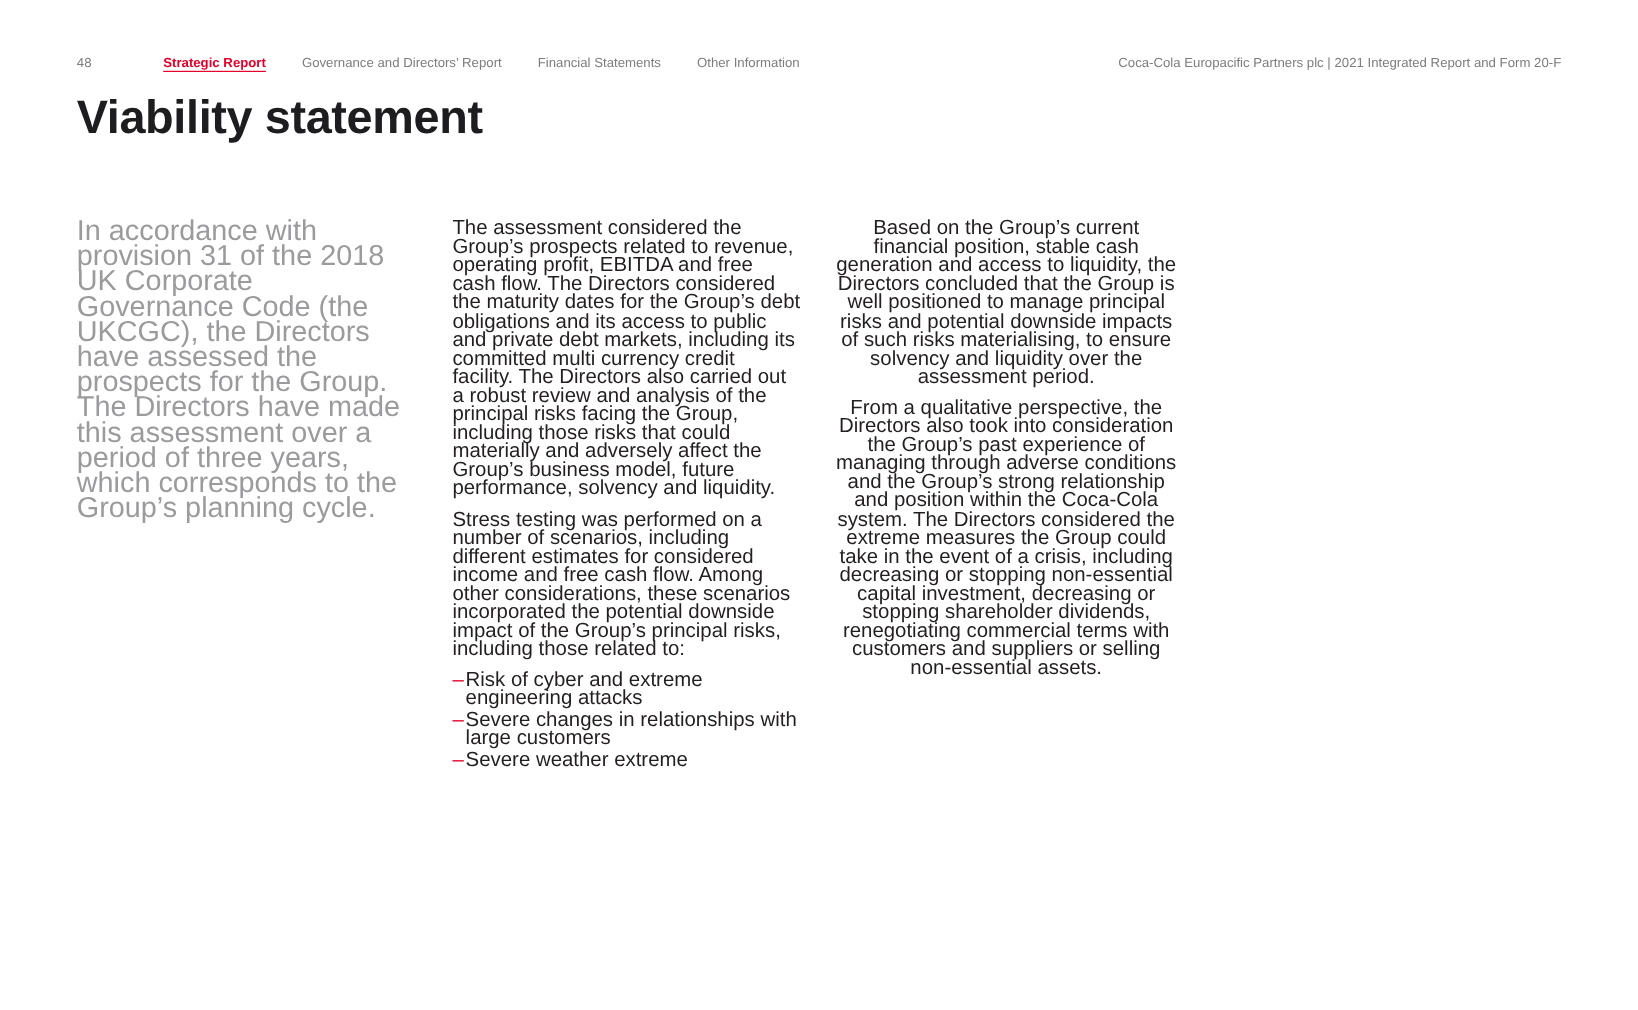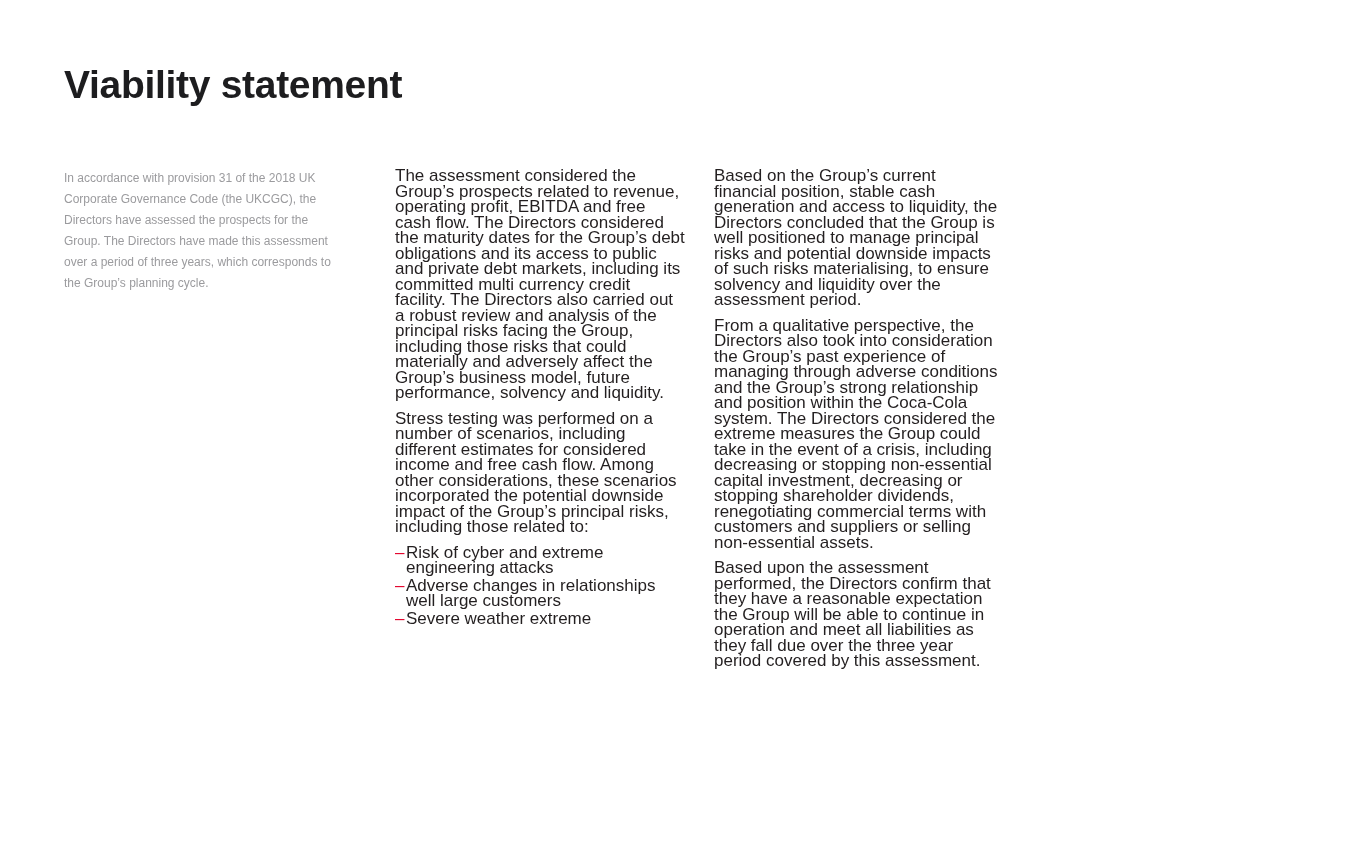--- a/index.html
+++ b/index.html
@@ -69,33 +69,34 @@
   
   .columns {
     position: relative;
     margin-top: 66px;
     display: flex;
     align-items: flex-start;
   }
   .col-intro {
     width: 281px;
     flex: 0 0 281px;
-    margin-right: 50px;
-    font-size: 12px;
+    margin-right: 32px;
+    font-size: 24px;
     line-height: 21px;
     color: var(--intro-gray);
   }
   .col-2 {
     width: 290px;
     flex: 0 0 290px;
     margin-right: 29px;
   }
   .col-3 {
     width: 285px;
     flex: 0 0 285px;
+    text-align: center;
   }
   .body-col {
     font-size: 17px;
     line-height: 15.5px;
     color: var(--body-text);
   }
   .body-col p { margin-bottom: 10px; }
   .body-col p:last-child { margin-bottom: 0; }
   
   .risk-list {
@@ -113,38 +114,47 @@
     left: 0;
     top: 0;
     color: var(--accent);
   }
 </style>
 </head>
 <body>
 
 <div class="page">
 
+  <header class="header">
+    <span class="page-number">48</span>
+    <nav class="nav">
+      <a class="nav-item active">Strategic Report</a>
+      <a class="nav-item">Governance and Directors’ Report</a>
+      <a class="nav-item">Financial Statements</a>
+      <a class="nav-item">Other Information</a>
+    </nav>
+    <span class="report-title">Coca-Cola Europacific Partners plc | 2021 Integrated Report and Form 20-F</span>
+  </header>
 
   <h1 class="page-title">Viability statement</h1>
 
   <div class="columns">
 
     <div class="col-intro">In accordance with provision 31 of the 2018 UK Corporate Governance Code (the UKCGC), the Directors have assessed the prospects for the Group. The Directors have made this assessment over a period of three years, which corresponds to the Group’s planning cycle.</div>
 
     <div class="col-2 body-col">
       <p>The assessment considered the Group’s prospects related to revenue, operating profit, EBITDA and free cash flow. The Directors considered the maturity dates for the Group’s debt obligations and its access to public and private debt markets, including its committed multi currency credit facility. The Directors also carried out a robust review and analysis of the principal risks facing the Group, including those risks that could materially and adversely affect the Group’s business model, future performance, solvency and liquidity.</p>
       <p>Stress testing was performed on a number of scenarios, including different estimates for considered income and free cash flow. Among other considerations, these scenarios incorporated the potential downside impact of the Group’s principal risks, including those related to:</p>
       <ul class="risk-list">
         <li>Risk of cyber and extreme engineering attacks</li>
-        <li>Adverse changes in relationships well large customers</li>
+        <li>Severe changes in relationships with large customers</li>
         <li>Severe weather extreme</li>
       </ul>
     </div>
 
     <div class="col-3 body-col">
       <p>Based on the Group’s current financial position, stable cash generation and access to liquidity, the Directors concluded that the Group is well positioned to manage principal risks and potential downside impacts of such risks materialising, to ensure solvency and liquidity over the assessment period.</p>
       <p>From a qualitative perspective, the Directors also took into consideration the Group’s past experience of managing through adverse conditions and the Group’s strong relationship and position within the Coca-Cola system. The Directors considered the extreme measures the Group could take in the event of a crisis, including decreasing or stopping non-essential capital investment, decreasing or stopping shareholder dividends, renegotiating commercial terms with customers and suppliers or selling non-essential assets.</p>
-      <p>Based upon the assessment performed, the Directors confirm that they have a reasonable expectation the Group will be able to continue in operation and meet all liabilities as they fall due over the three year period covered by this assessment.</p>
     </div>
 
   </div>
 
 </div>
 
 </body></html>

